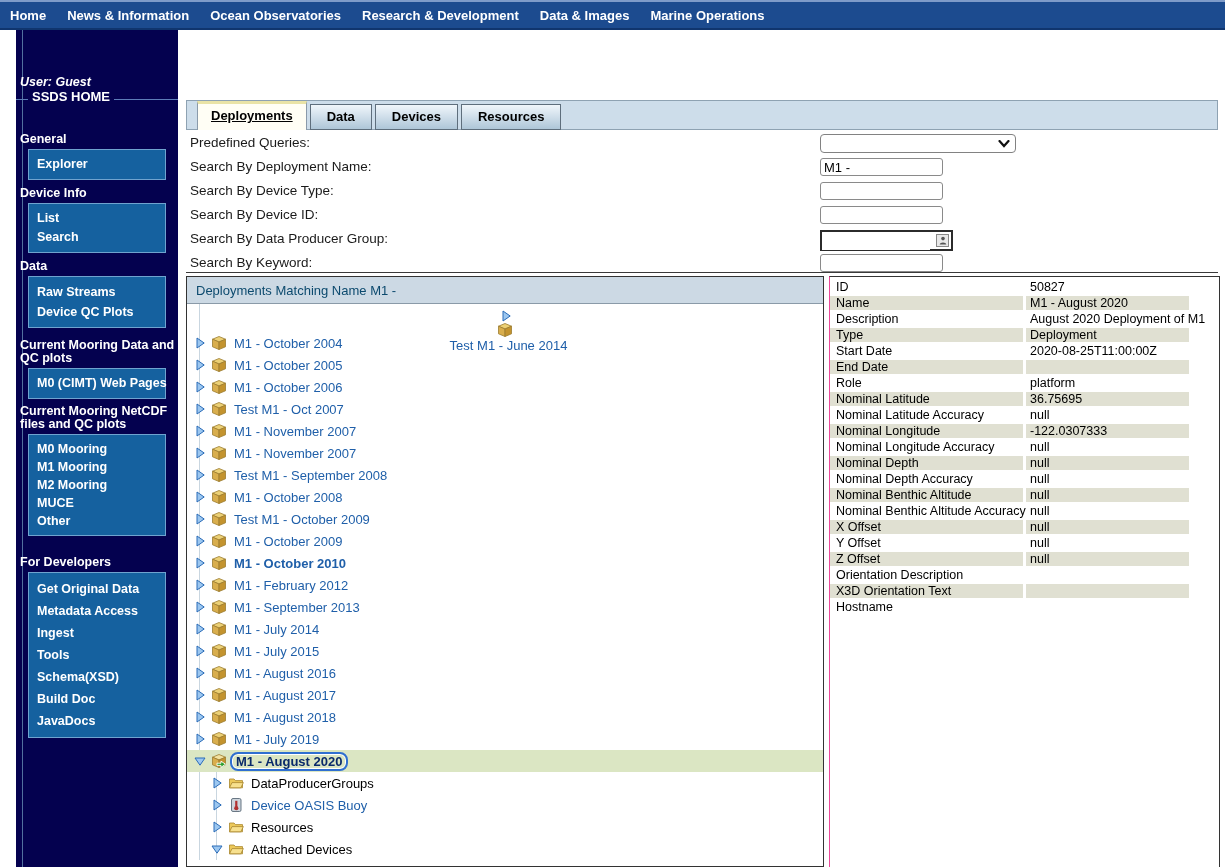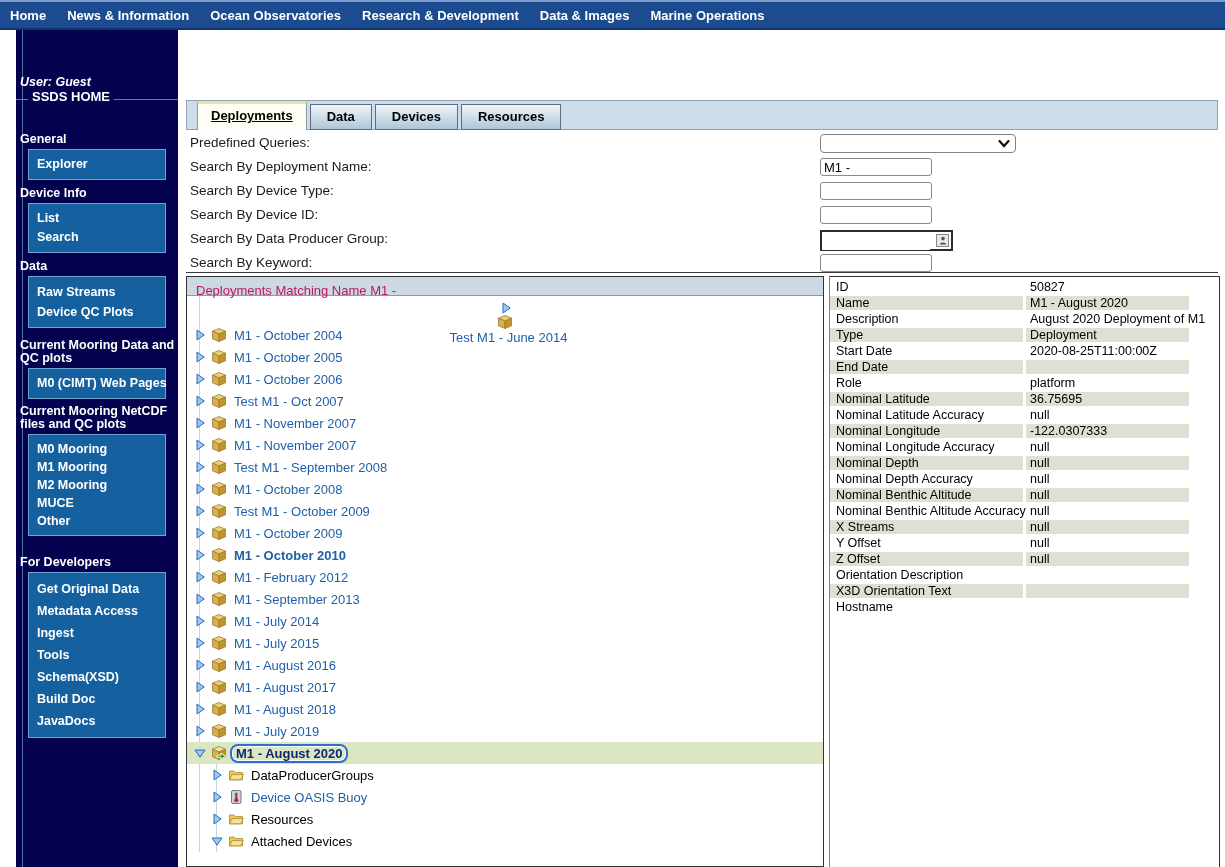--- a/index.html
+++ b/index.html
@@ -64,38 +64,38 @@
   #form { position:absolute; left:186px; top:130px; width:1032px; height:142px; }
   .form-row { position:absolute; left:0; width:100%; height:24px; }
   .form-row .f-label { position:absolute; left:4px; top:4px; font-size:13.5px; color:#1a1a1a; }
   .f-control { position:absolute; left:634px; top:3px; }
   .form-row:nth-of-type(1){ top:1px; }  .form-row:nth-of-type(2){ top:25px; }
   .form-row:nth-of-type(3){ top:49px; } .form-row:nth-of-type(4){ top:73px; }
   .form-row:nth-of-type(5){ top:97px; } .form-row:nth-of-type(6){ top:121px; }
   .fake-select { width:196px; height:19px; background:#fff; border:1px solid #828282;
                  border-radius:4px; position:relative; cursor:pointer; }
   .select-chevron { position:absolute; right:5px; top:5px; line-height:0; }
-  .txt { width:112px; height:18px; border:1px solid #8a8a8a; border-radius:3px;
+  .txt { width:123px; height:18px; border:1px solid #8a8a8a; border-radius:3px;
          font-family:"Liberation Sans",sans-serif; font-size:13px; padding:0 3px;
          background:#fff; color:#000; }
   .picker-wrap { width:133px; height:21px; border:2px solid #2b2b2b; background:#fff;
                  position:relative; }
   .picker-wrap input { border:none; outline:none; width:108px; height:16px;
                        font-size:13px; padding:0 2px; }
   .picker-btn { position:absolute; right:2px; top:2px; width:13px; height:13px;
                 border:1px solid #888; background:#e8e8e8; display:flex;
                 align-items:center; justify-content:center; cursor:pointer; }
 
   
   #content-divider { position:absolute; left:186px; top:272px; width:1032px; height:1px;
                      background:#3a3a3a; }
   #tree-panel { position:absolute; left:186px; top:276px; width:638px; height:591px;
                 background:#fff; border:1px solid #333; overflow:hidden; }
-  #tree-header { height:19px; line-height:27px; background:var(--panel_header,#ccd9e4);
-                 border-bottom:1px solid #8a9aa8; font-size:13px; color:#be185d;
+  #tree-header { height:27px; line-height:27px; background:var(--panel_header,#ccd9e4);
+                 border-bottom:1px solid #8a9aa8; font-size:13px; color:#0c4a6e;
                  padding-left:9px; }
   #tree-list { position:relative; padding-top:6px; height:556px; overflow:hidden; }
   #guide-root  { position:absolute; left:12px; top:0; bottom:0; width:1px;
                  background:#c9d6e0; }
   #guide-child { position:absolute; left:29px; top:468px; bottom:0; width:1px;
                  background:#c9d6e0; }
   .tree-row { position:relative; height:22px; display:flex; align-items:center;
               white-space:nowrap; }
   .tree-row.selected { background:var(--selected_row,#dbe6c3); }
   .expander { width:12px; height:12px; margin-right:5px; flex:none; line-height:0;
@@ -578,21 +578,21 @@
       </div>
       <div class="dt-row shaded">
         <div class="dt-cell dt-label">Nominal Benthic Altitude</div>
         <div class="dt-cell dt-value">null</div>
       </div>
       <div class="dt-row">
         <div class="dt-cell dt-label">Nominal Benthic Altitude Accuracy</div>
         <div class="dt-cell dt-value">null</div>
       </div>
       <div class="dt-row shaded">
-        <div class="dt-cell dt-label">X Streams</div>
+        <div class="dt-cell dt-label">X Offset</div>
         <div class="dt-cell dt-value">null</div>
       </div>
       <div class="dt-row">
         <div class="dt-cell dt-label">Y Offset</div>
         <div class="dt-cell dt-value">null</div>
       </div>
       <div class="dt-row shaded">
         <div class="dt-cell dt-label">Z Offset</div>
         <div class="dt-cell dt-value">null</div>
       </div>

